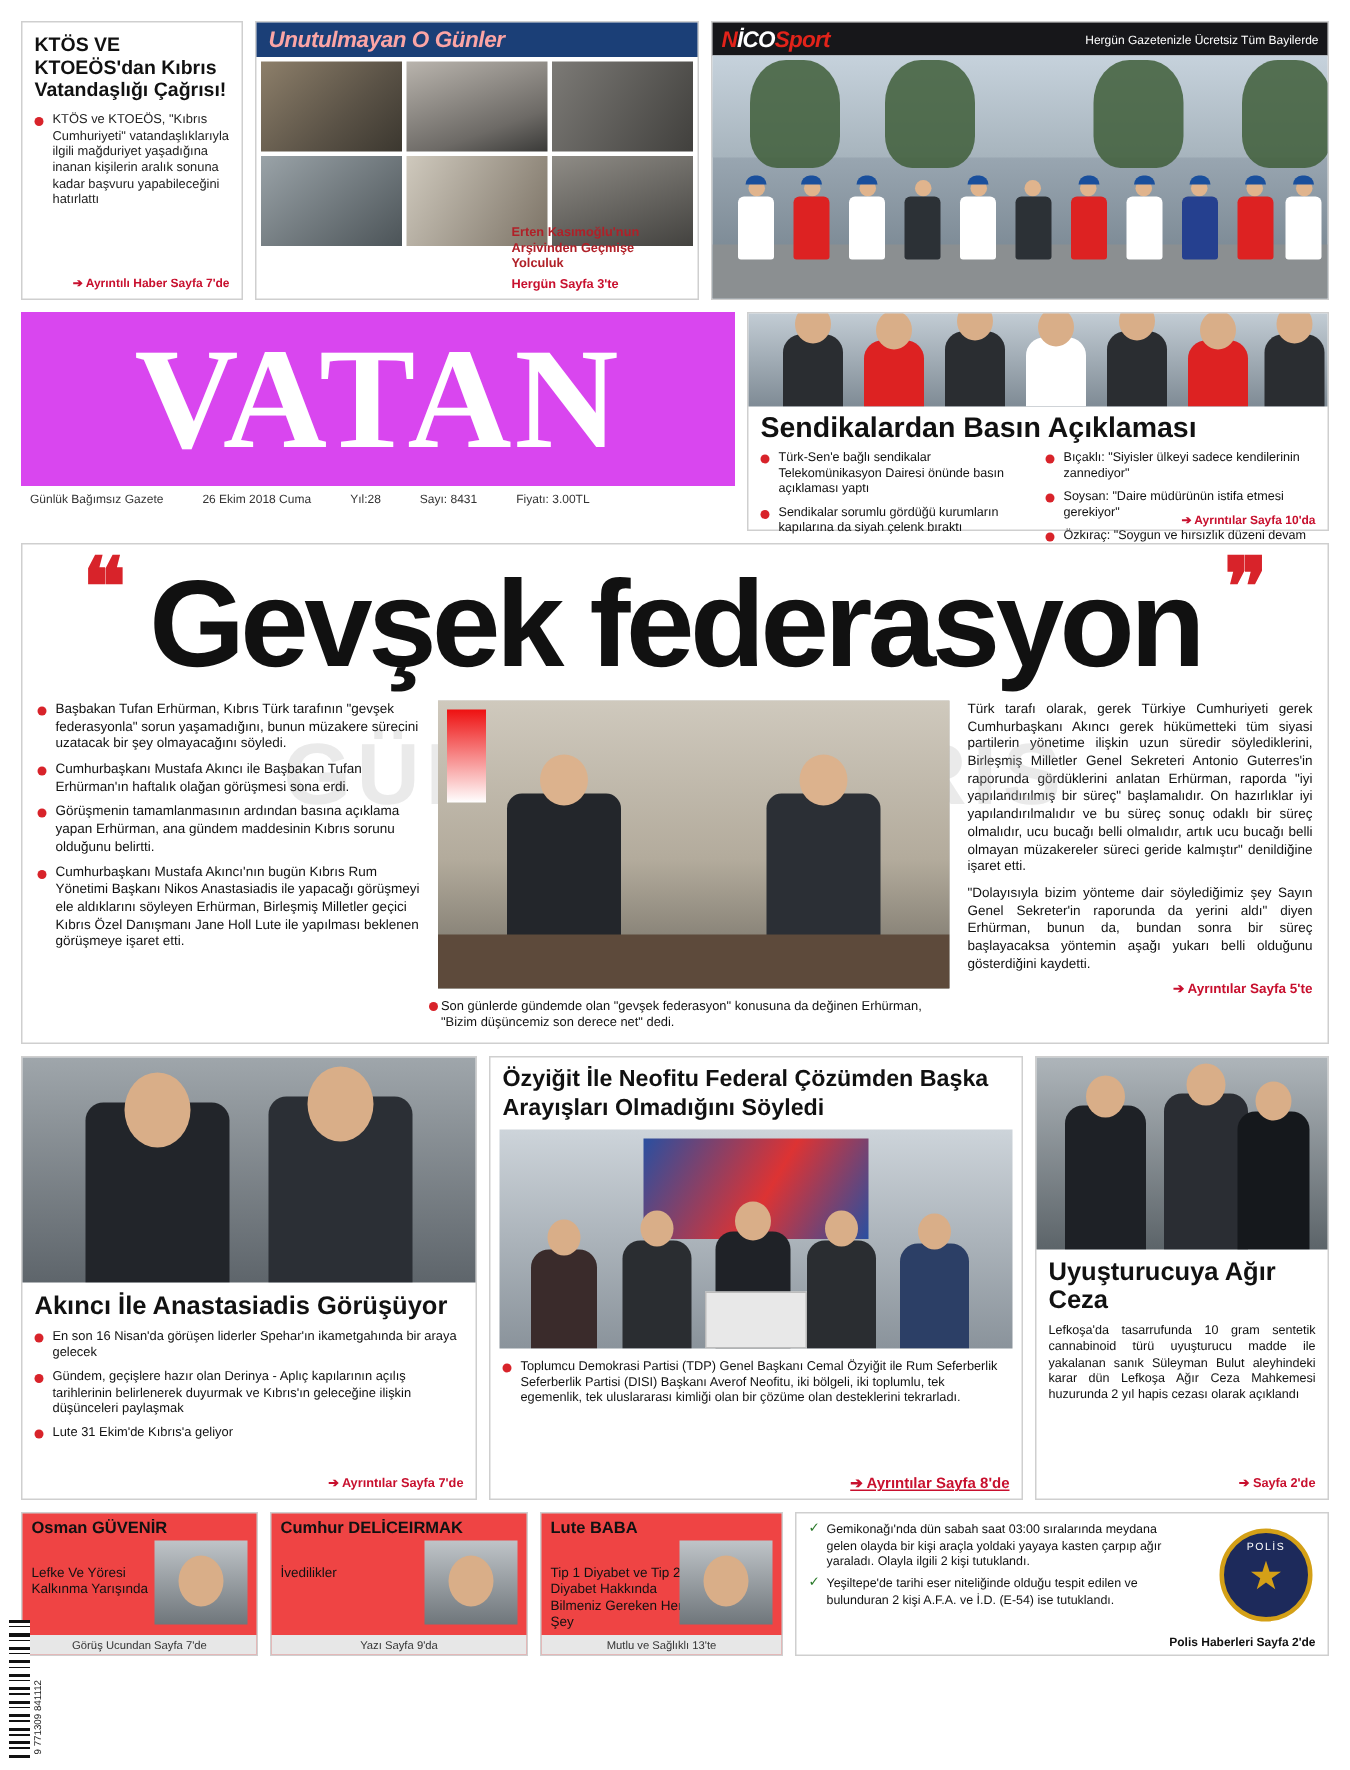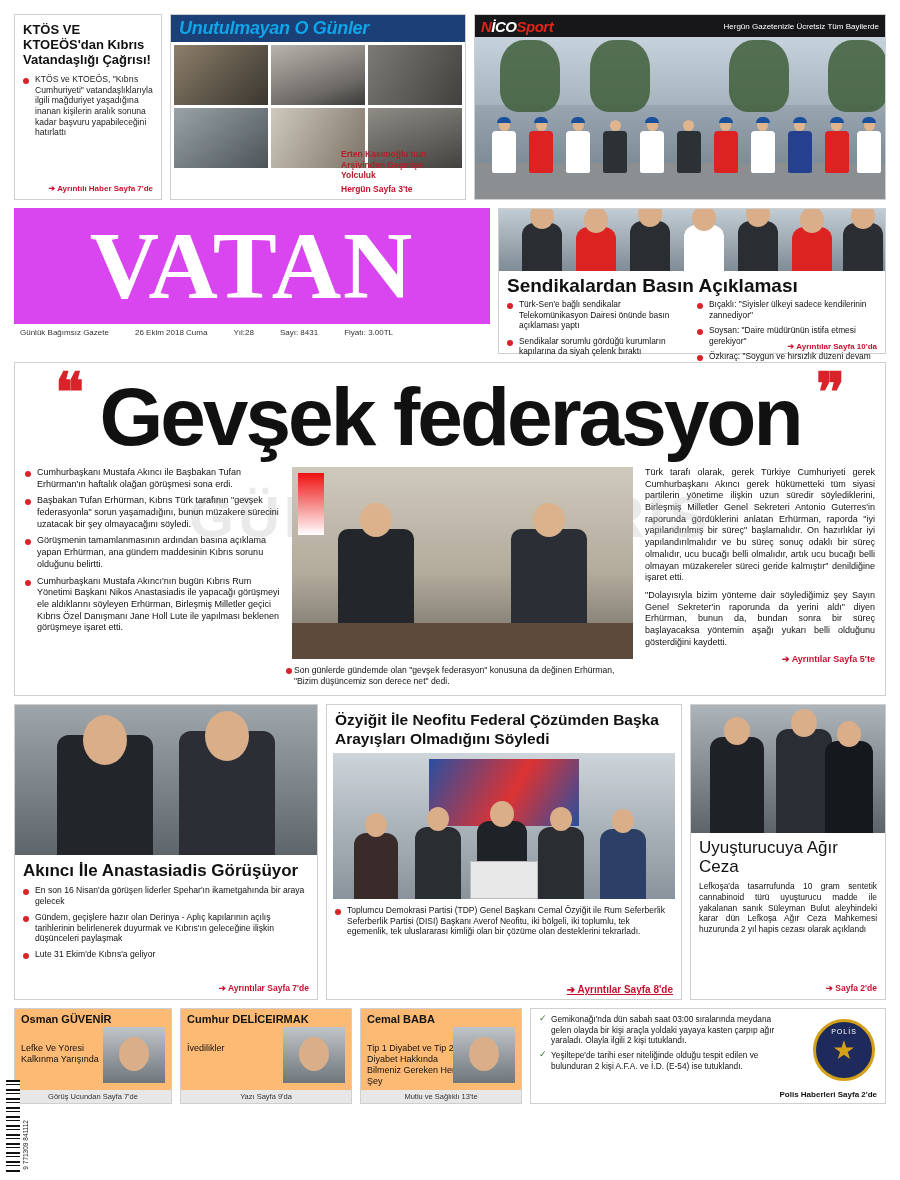--- a/index.html
+++ b/index.html
@@ -25,21 +25,21 @@
 
   
   .topstrip { display:flex; gap:8px; height:186px; }
 
   .ktos { width:148px; background:#fff; border:1px solid #cfcfcf; padding:8px 8px 6px 8px; position:relative; }
   .ktos h2 { font-size:13px; line-height:1.15; margin:0 0 6px 0; color:#111; }
   .ktos ul li { font-size:8.6px; color:#222; }
   .ktos .more { position:absolute; bottom:6px; right:8px; font-size:8px; }
 
   .unut { width:296px; border:1px solid #cfcfcf; background:#fff; position:relative; }
-  .unut .hdr { background:#1b3f77; color:#0ea5e9; font-size:18px; font-weight:bold; font-style:italic;
+  .unut .hdr { background:#1b3f77; color:#fca5a5; font-size:15px; font-weight:bold; font-style:italic;
                padding:3px 8px; letter-spacing:-0.3px; }
   .unut .grid { display:grid; grid-template-columns:1fr 1fr 1fr; grid-template-rows:60px 60px; gap:3px; padding:3px; }
   .ph { background:#6f6f6f; overflow:hidden; position:relative; }
   .ph.a { background:linear-gradient(135deg,#8d7f6a,#5a5246 60%,#3b372f); }
   .ph.b { background:linear-gradient(160deg,#b9b4ad,#6d6a66 70%,#3a3a38); }
   .ph.c { background:linear-gradient(120deg,#7c7a76,#41403d); }
   .ph.d { background:linear-gradient(140deg,#9aa3a8,#4c5458); }
   .ph.e { background:linear-gradient(120deg,#cfc9bd,#7c7366); }
   .ph.f { background:linear-gradient(160deg,#8f8c86,#43423f); }
   .unut .cap { position:absolute; right:6px; bottom:5px; width:118px; text-align:left; }
@@ -121,31 +121,31 @@
 
   .ozyigit { flex:1; border:1px solid #cfcfcf; background:#fff; position:relative; }
   .ozyigit h3 { margin:6px 8px 5px 8px; font-size:15.5px; font-weight:bold; line-height:1.18; }
   .ozyigit .pic { height:146px; margin:0 6px; background:linear-gradient(180deg,#cdd4da,#8a939b); position:relative; overflow:hidden; }
   .ozyigit ul { padding:6px 8px 0 8px; }
   .ozyigit ul li { font-size:8.5px; }
   .ozyigit .more { position:absolute; right:8px; bottom:4px; font-size:10px;text-decoration:underline; }
 
   .uyus { width:196px; border:1px solid #cfcfcf; background:#fff; position:relative; }
   .uyus .pic { height:128px; background:linear-gradient(180deg,#aeb5ba,#5c6469); position:relative; overflow:hidden; }
-  .uyus h3 { margin:6px 8px 4px 8px; font-size:17px; font-weight:normal; line-height:1.1; }
+  .uyus h3 { margin:6px 8px 4px 8px; font-size:17px; font-weight:bold; line-height:1.1; }
   .uyus p { margin:0 8px; font-size:8.4px; line-height:1.3; text-align:justify; }
   .uyus .more { position:absolute; right:8px; bottom:6px; font-size:8.5px; }
 
   
   .sil { position:absolute; bottom:0; background:#2a2d31; border-radius:12px 12px 0 0; }
   .sil .hd { position:absolute; top:-20px; left:50%; transform:translateX(-50%); width:24px; height:26px; border-radius:50%; background:#d9ae88; }
 
   
   .bottom { display:flex; gap:8px; margin-top:8px; height:96px; }
-  .colbox { border:1px solid #cfcfcf; background:#fdba74; position:relative; padding:4px 6px; }
+  .colbox { border:1px solid #cfcfcf; background:#ef4444; position:relative; padding:4px 6px; }
   .colbox .name { font-size:11px; font-weight:bold; }
   .colbox .name .first { color:#111; }
   .colbox .name .last { color:#111; }
   .colbox .title { font-size:9px; line-height:1.2; margin-top:18px; width:92px; }
   .colbox .foot { position:absolute; left:0; right:0; bottom:0; background:#e7e7e7; font-size:7.5px;
       color:#333; padding:2px 6px; text-align:center; }
   .colbox .face { position:absolute; right:6px; top:18px; width:62px; height:56px;
       background:linear-gradient(180deg,#bfc4c8,#6f767b); }
   .colbox .face .h { position:absolute; left:50%; top:10px; transform:translateX(-50%); width:30px; height:34px;
       border-radius:50%; background:#d9ae88; }
@@ -331,22 +331,22 @@
 
   <div class="mainbox">
     <div class="quotemark q1">❝</div>
     <div class="quotemark q2">❞</div>
     <div class="headline">Gevşek federasyon</div>
     <div class="watermark">GÜNDEM KIBRIS</div>
 
     <div class="mcols">
       <div class="mcol-l">
         <ul class="bullet-list">
+          <li>Başbakan Tufan Erhürman, Kıbrıs Türk tarafının "gevşek federasyonla" sorun yaşamadığını, bunun müzakere sürecini uzatacak bir şey olmayacağını söyledi.</li>
           <li>Cumhurbaşkanı Mustafa Akıncı ile Başbakan Tufan Erhürman'ın haftalık olağan görüşmesi sona erdi.</li>
-          <li>Başbakan Tufan Erhürman, Kıbrıs Türk tarafının "gevşek federasyonla" sorun yaşamadığını, bunun müzakere sürecini uzatacak bir şey olmayacağını söyledi.</li>
           <li>Görüşmenin tamamlanmasının ardından basına açıklama yapan Erhürman, ana gündem maddesinin Kıbrıs sorunu olduğunu belirtti.</li>
           <li>Cumhurbaşkanı Mustafa Akıncı'nın bugün Kıbrıs Rum Yönetimi Başkanı Nikos Anastasiadis ile yapacağı görüşmeyi ele aldıklarını söyleyen Erhürman, Birleşmiş Milletler geçici Kıbrıs Özel Danışmanı Jane Holl Lute ile yapılması beklenen görüşmeye işaret etti.</li>
         </ul>
       </div>
 
       <div class="mcol-c">
         <div class="photo-main">
           <div class="pm-wall"></div>
           <div class="pm-flag"></div>
           <div class="pm-man l">
@@ -454,21 +454,21 @@
       </div>
       <div class="face">
           <div class="h"></div>
         </div>
       <div class="title">İvedilikler</div>
       <div class="foot">Yazı Sayfa 9'da</div>
     </div>
 
     <div class="colbox c3">
       <div class="name">
-        <span class="first">Cemal</span>
+        <span class="first">Lute</span>
         <span class="last">BABA</span>
       </div>
       <div class="face">
           <div class="h"></div>
         </div>
       <div class="title">Tip 1 Diyabet ve Tip 2 Diyabet Hakkında Bilmeniz Gereken Her Şey</div>
       <div class="foot">Mutlu ve Sağlıklı 13'te</div>
     </div>
 
     <div class="polis">

